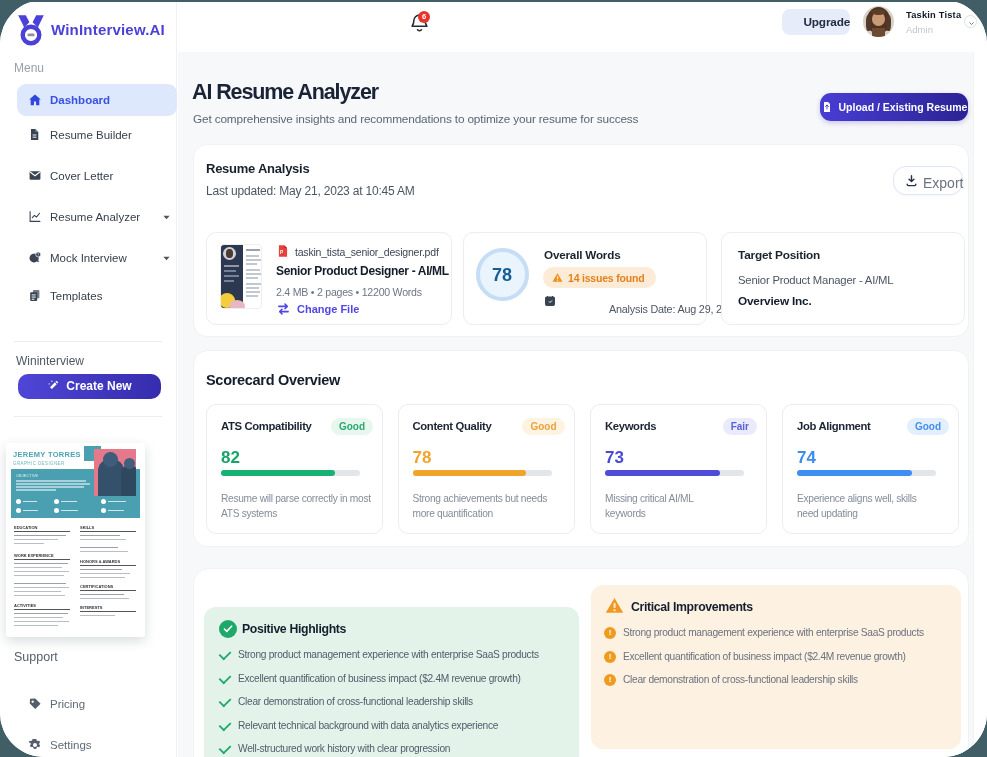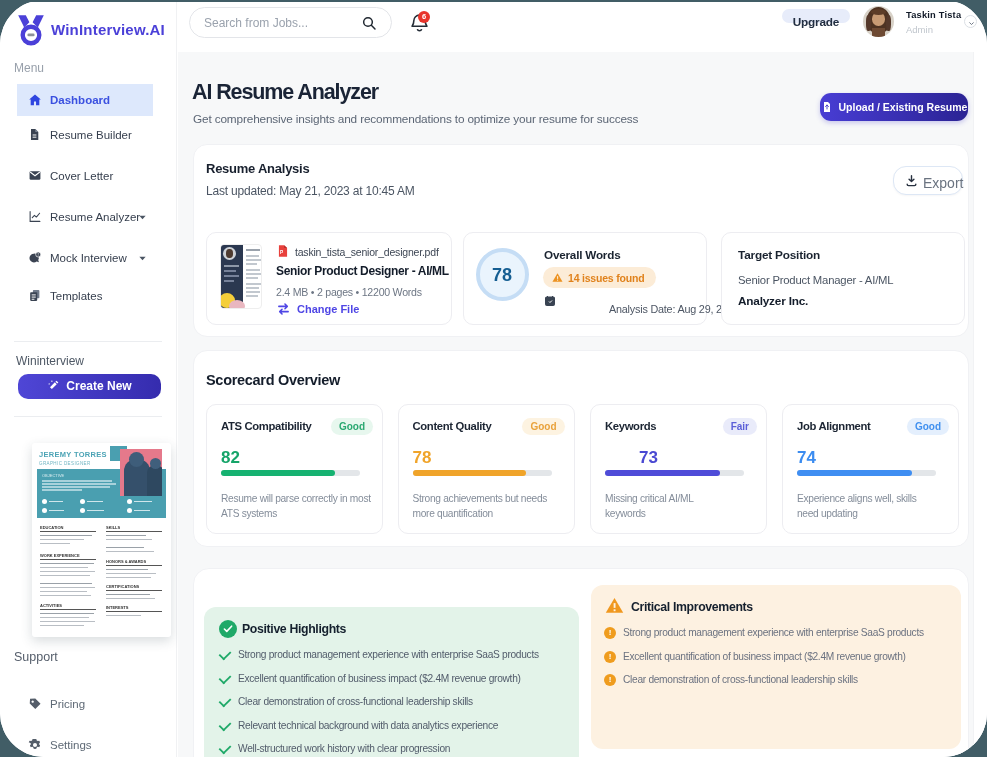--- a/index.html
+++ b/index.html
@@ -5,36 +5,36 @@
 * { margin:0; padding:0; box-sizing:border-box; }
 html,body { width:987px; height:757px; overflow:hidden; }
 body { background:#415d66; font-family:"Liberation Sans", sans-serif; }
 .app { position:absolute; left:0; top:0; width:987px; height:757px; background:#fff; border-radius:44px; overflow:hidden; }
 .topline { position:absolute; left:0; top:0; width:987px; height:2px; background:#415d66; z-index:60; }
 .abs { position:absolute; }
 
 .sidebar { position:absolute; left:0; top:0; width:177px; height:757px; background:#fff; border-right:1px solid #f0f1f3; }
 .logo-text { position:absolute; left:51px; top:21px; font-size:15px; font-weight:bold; color:#4b40d8; letter-spacing:.2px; }
 .menu-label { position:absolute; left:14px; top:61px; font-size:12px; color:#98a0ab; }
-.nav-item { position:absolute; left:17px; width:136px; height:32px; border-radius:0; font-size:11.5px; color:#353e4d;padding-left:23px; }
+.nav-item { position:absolute; left:17px; width:160px; height:32px; border-radius:9px; font-size:11.5px; color:#353e4d;padding-left:23px; }
 .nav-item .lbl { position:absolute; left:33px; top:10px; }
 .nav-item.active { background:#dde8fc; color:#3a50e0; font-weight:bold; }
 .nav-item svg { position:absolute; left:11px; top:9px; }
 .nav-item svg.nav-caret { position:absolute; left:auto; right:6px; top:12px; width:9px; height:9px; }
 .side-divider { position:absolute; left:14px; width:148px; height:1px; background:#ebedf0; }
 .wi-label { position:absolute; left:16px; top:354px; font-size:12px; color:#4e5865; }
 .create-btn { position:absolute; left:18px; top:374px; width:143px; height:25px; border-radius:10px; background:linear-gradient(90deg,#4f46d6,#352cae); color:#fff; font-size:12px; font-weight:bold; text-align:center; line-height:25px; }
 
-.rp { position:absolute; left:32px; top:443px; width:139px; height:194px; background:#fff; border-radius:3px; box-shadow:0 4px 12px rgba(40,60,70,.18); overflow:hidden; }
+.rp { position:absolute; left:6px; top:443px; width:139px; height:194px; background:#fff; border-radius:3px; box-shadow:0 4px 12px rgba(40,60,70,.18); overflow:hidden; }
 .support-label { position:absolute; left:14px; top:650px; font-size:12.5px; color:#555e6b; }
 
 .header { position:absolute; left:178px; top:0; right:0; height:52px; background:#fff; }
 .search { position:absolute; left:11px; top:7px; width:203px; height:31px; border:1.5px solid #e3e5e9; border-radius:16px; }
 .search .ph { position:absolute; left:14px; top:8px; font-size:12px; color:#9aa2ad; }
-.upgrade { position:absolute; left:604px; top:9px; width:68px; height:14px; background:#e7ecfa; border-radius:8px; text-align:center; line-height:26px; font-size:11.8px; font-weight:bold; letter-spacing:-.2px; color:#222e41; }
+.upgrade { position:absolute; left:604px; top:9px; width:68px; height:26px; background:#e7ecfa; border-radius:8px; text-align:right; line-height:26px; font-size:11.8px; font-weight:bold; letter-spacing:-.2px; color:#222e41; }
 .uname { position:absolute; left:728px; top:10px; font-size:9.3px; font-weight:bold; color:#0f1826; letter-spacing:.2px; }
 .urole { position:absolute; left:728px; top:24px; font-size:9.5px; color:#c0c6cd; }
 
 .main { position:absolute; left:178px; top:52px; width:809px; height:705px; background:#f7f8f9; }
 .h1 { position:absolute; left:14px; top:28px; font-size:21.5px; font-weight:bold; color:#1a2436; letter-spacing:-1.1px; }
 .h1sub { position:absolute; left:15px; top:60px; font-size:11.8px; letter-spacing:-.15px; color:#5c6675; }
 .upload-btn { position:absolute; left:642px; top:41px; width:148px; height:28px; background:linear-gradient(90deg,#483dd4,#2b2394); border-radius:11px; color:#fff; font-size:10.5px; font-weight:bold; display:flex; align-items:center; justify-content:center; gap:6px; white-space:nowrap; box-shadow:0 2px 5px rgba(60,50,200,.25); }
 .card { position:absolute; background:#fff; border-radius:14px; border:1px solid #f0f1f4; }
 .card1 { left:15px; top:92px; width:776px; height:193px; }
 .card2 { left:15px; top:298px; width:776px; height:197px; }
@@ -207,27 +207,20 @@
       <span class="lbl">Pricing</span>
       </div>
     <div class="nav-item" style="top:729px;color:#5f6a76;">
       <svg viewBox="0 0 24 24" width="14" height="14" fill="#555e6a">
           <path d="M12 1.5 l2.2 .4 .8 2.3 a8 8 0 0 1 1.8 1 l2.4-.7 1.6 2.8 -1.6 1.8 a8 8 0 0 1 0 2.1 l1.6 1.8 -1.6 2.8 -2.4-.7 a8 8 0 0 1-1.8 1 l-.8 2.3 -2.2 .4 -2.2-.4 -.8-2.3 a8 8 0 0 1-1.8-1 l-2.4 .7 -1.6-2.8 1.6-1.8 a8 8 0 0 1 0-2.1 L1.2 7.3 2.8 4.5 l2.4 .7 a8 8 0 0 1 1.8-1 l.8-2.3 Z M12 8.5 a3.5 3.5 0 1 0 0 7 a3.5 3.5 0 0 0 0-7 Z" fill-rule="evenodd"></path>
         </svg>
       <span class="lbl">Settings</span>
       </div>
   </div>
   <div class="header">
-    <div class="search">
-        <span class="ph">Search from Jobs...</span>
-      <svg class="abs" style="right:14px;top:7px;" viewBox="0 0 24 24" width="16" height="16" fill="none" stroke="#1f2730" stroke-width="2.2">
-          <circle cx="10.5" cy="10.5" r="6.5"></circle>
-          <path d="M15.5 15.5 L21 21" stroke-linecap="round"></path>
-        </svg>
-    </div>
     <svg class="abs" style="left:231px;top:12px;" viewBox="0 0 24 24" width="21" height="22" fill="none" stroke="#242c36" stroke-width="1.8">
         <path d="M12 3 a6.5 6.5 0 0 1 6.5 6.5 c0 3.5 1 5 2 6.2 H3.5 c1-1.2 2-2.7 2-6.2 A6.5 6.5 0 0 1 12 3 Z" stroke-linejoin="round"></path>
         <path d="M9.5 19 a2.6 2.6 0 0 0 5 0"></path>
       </svg>
     <div class="abs" style="left:240px;top:11px;width:12px;height:12px;background:#e8352c;border-radius:50%;color:#fff;font-size:7.5px;font-weight:bold;text-align:center;line-height:12px;">6</div>
     <div class="upgrade">Upgrade</div>
     <div class="abs" style="left:685px;top:6px;width:31px;height:31px;border-radius:50%;background:#d8d2c8;overflow:hidden;">
       <div class="abs" style="left:4px;top:1px;width:23px;height:26px;background:#4e3322;border-radius:50% 50% 40% 40%;"></div>
       <div class="abs" style="left:9px;top:6px;width:13px;height:14px;background:#c89b74;border-radius:48%;"></div>
       <div class="abs" style="left:8px;top:3px;width:15px;height:6px;background:#5d3d28;border-radius:50%;"></div>
@@ -315,21 +308,21 @@
         </div>
         <svg class="abs" style="left:80px;top:62px;" viewBox="0 0 24 24" width="12" height="12" fill="#394352">
             <path d="M5 4 h14 a2 2 0 0 1 2 2 v13 a2 2 0 0 1-2 2 H5 a2 2 0 0 1-2-2 V6 a2 2 0 0 1 2-2 Z M7 2 v4 M17 2 v4" stroke="#394352" stroke-width="2"></path>
             <path d="M10 13 l2 2 l4-4" stroke="#fff" stroke-width="2" fill="none"></path>
           </svg>
         <div class="abs" style="left:97px;top:70px;font-size:10.8px;letter-spacing:-.2px;color:#4d5664;white-space:nowrap;margin-left:48px;">Analysis Date: Aug 29, 2025</div>
       </div>
       <div class="subcard" style="left:527px;top:87px;width:244px;height:93px;">
         <div class="abs" style="left:16px;top:15px;font-size:11.8px;font-weight:bold;letter-spacing:-.2px;color:#1a2330;">Target Position</div>
         <div class="abs" style="left:16px;top:41px;font-size:11.3px;letter-spacing:-.2px;color:#4b5563;">Senior Product Manager - AI/ML</div>
-        <div class="abs" style="left:16px;top:61px;font-size:11.8px;font-weight:bold;letter-spacing:-.2px;color:#131c2a;">Analyzer Inc.</div>
+        <div class="abs" style="left:16px;top:61px;font-size:11.8px;font-weight:bold;letter-spacing:-.2px;color:#131c2a;">Overview Inc.</div>
       </div>
     </div>
     <div class="card card2">
       <div class="abs" style="left:12px;top:21px;font-size:14.5px;font-weight:bold;letter-spacing:-.3px;color:#141d2b;">Scorecard Overview</div>
       <div class="subcard sc" style="left:12px;">
         <div class="sct">ATS Compatibility</div>
         <div class="pill" style="background:#e7f7ee;color:#2aa871;">Good</div>
         <div class="num" style="color:#16a469;">82</div>
         <div class="track">
             <div class="fill" style="width:82%;background:#16b271;"></div>
@@ -341,21 +334,21 @@
         <div class="pill" style="background:#fdf3e1;color:#e9a23b;">Good</div>
         <div class="num" style="color:#f0a42a;">78</div>
         <div class="track">
             <div class="fill" style="width:82%;background:#f0a42a;"></div>
           </div>
         <div class="desc">Strong achievements but needs<br>more quantification</div>
       </div>
       <div class="subcard sc" style="left:396px;">
         <div class="sct">Keywords</div>
         <div class="pill" style="background:#e9ebfa;color:#5b5fd8;">Fair</div>
-        <div class="num" style="color:#4a49d2;margin-left:34px;">73</div>
+        <div class="num" style="color:#4a49d2;">73</div>
         <div class="track">
             <div class="fill" style="width:83%;background:#4f4cd8;"></div>
           </div>
         <div class="desc">Missing critical AI/ML<br>keywords</div>
       </div>
       <div class="subcard sc" style="left:588px;">
         <div class="sct">Job Alignment</div>
         <div class="pill" style="background:#e4effd;color:#4090ef;">Good</div>
         <div class="num" style="color:#3b8cf0;">74</div>
         <div class="track">

